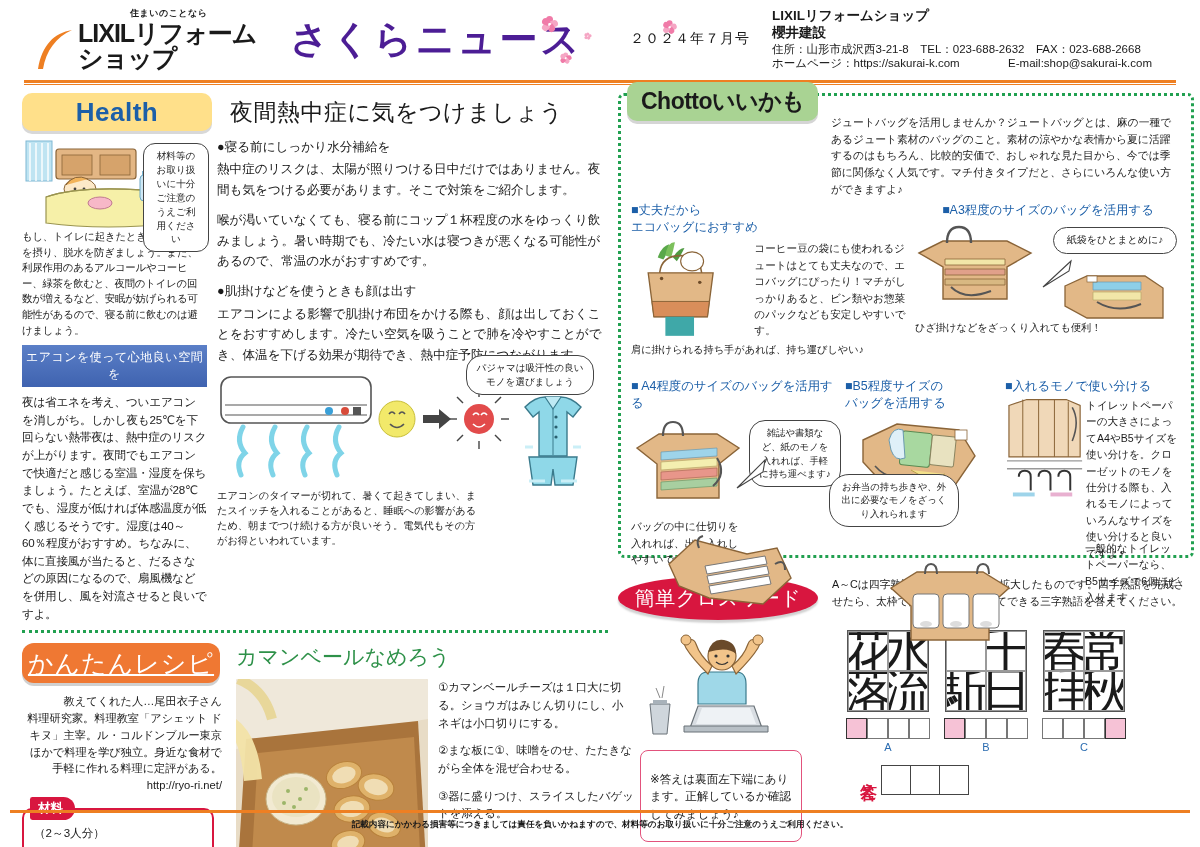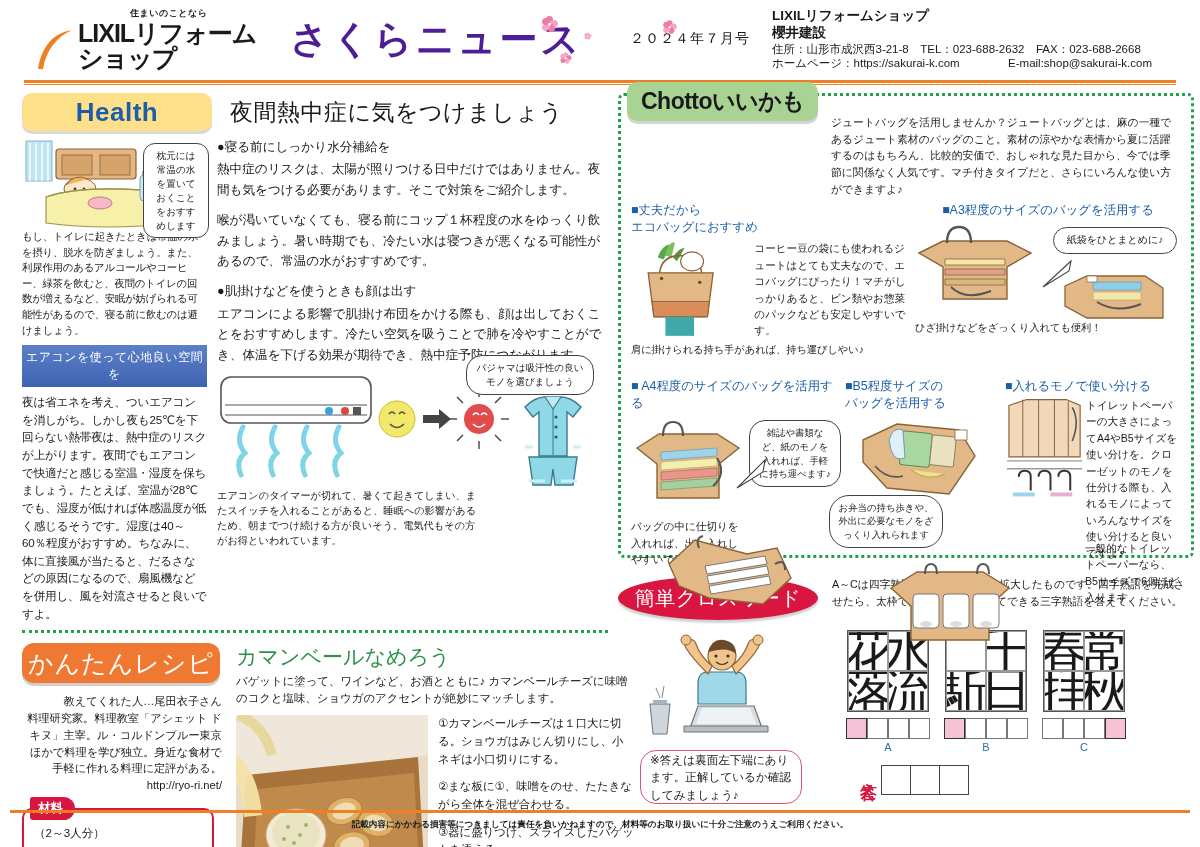--- a/index.html
+++ b/index.html
@@ -78,21 +78,21 @@
 
   .dotted-sep { border-top: 3px dotted #21a050; margin: 8px 0 10px 0; }
 
   
   .recipe-row { display: flex; align-items: flex-start; gap: 14px; }
   .recipe-badge {
     background: #ef7833; border-radius: 12px; width: 198px; height: 40px;
     display: flex; align-items: center; justify-content: center;
     box-shadow: 0 3px 0 #d0d0d0; flex: 0 0 198px;
   }
-  .recipe-badge span { color: #fff; font-size: 25px; letter-spacing: 1px; }
+  .recipe-badge span { color: #fff; font-size: 25px; letter-spacing: 1px; text-decoration: underline; }
   .recipe-title { color: #2e9149; font-size: 21px; margin-bottom: 2px; }
   .recipe-sub { font-size: 11.4px; line-height: 1.5; }
   .chef-text { font-size: 11.2px; line-height: 1.5; margin-top: 10px; width: 200px; }
   .ing-box {
     border: 2px solid #d8163f; border-radius: 10px; width: 192px; padding: 16px 8px 10px 10px;
     position: relative; margin-top: 14px;
   }
   .ing-ribbon {
     position: absolute; top: -13px; left: 6px; background: #d8163f; color: #fff;
     font-size: 12.5px; font-weight: bold; padding: 3px 12px 3px 8px;
@@ -134,22 +134,22 @@
             grid-template-columns: 1fr 1fr; grid-template-rows: 1fr 1fr; }
   .cw-cell { border: .5px solid #9a9a9a; font-size: 34px; line-height: 1;
              display: flex; align-items: center; justify-content: center;
              overflow: hidden; font-family: "DejaVu Serif", serif; }
   .cw-cell.big { font-size: 52px; }
   .cw-ans-row { display: flex; margin-top: 6px; }
   .cw-ans { width: 21px; height: 21px; border: 1px solid #777; }
   .cw-ans.hl { background: #f6c2d6; border: 1.5px solid #333; }
   .cw-label { font-size: 11px; color: #2b6cb0; margin-top: 2px; }
   .ans-note {
-    border: 1.6px solid #e2527c; border-radius: 16px; font-size: 11.6px; line-height: 1.5;
-    padding: 0 9px; width: 162px;
+    border: 1.6px solid #e2527c; border-radius: 8px; font-size: 11.6px; line-height: 1.5;
+    padding: 19px 9px; width: 162px;
   }
   .answer-row { display: flex; align-items: center; gap: 4px; }
   .answer-label { color: #d8163f; font-size: 17px; font-weight: bold; writing-mode: vertical-rl; line-height: 1; }
   .answer-cell { width: 30px; height: 30px; border: 1.5px solid #444; }
 
   .footer-rule { height: 3px; background: #ee7f22; margin: 0 10px; }
   .footer-text { text-align: center; font-size: 8.6px; font-weight: bold; margin-top: 6px; }
 </style>
 </head>
 <body>
@@ -251,21 +251,21 @@
               <path d="M24 60 q40 -14 130 -4 l0 30 q-70 8 -130 0 z" fill="#f6f0a8" stroke="#9a9450" stroke-width="1.2"></path>
               <path d="M24 60 q40 -14 130 -4" stroke="#9a9450" stroke-width="1.2" fill="none"></path>
               <ellipse cx="78" cy="66" rx="12" ry="6" fill="#f7b8c8" stroke="#c07a90" stroke-width="1"></ellipse>
               <rect x="118" y="38" width="9" height="26" rx="4" fill="#cfe8f5" stroke="#6aa6c4" stroke-width="1"></rect>
               <rect x="120" y="34" width="5" height="5" fill="#7fb8d4"></rect>
             </svg>
           </div>
 
           <div style="position:relative;">
             <div class="bubble" style="position:absolute; right:-2px; top:-86px; width:66px; border-radius:12px;">
-              <span>枕元には常温の水を置いておくことをおすすめします</span>
+              <span>材料等のお取り扱いに十分ご注意のうえご利用ください</span>
             </div>
           </div>
 
           <div class="small-text" style="margin-top:0;">もし、トイレに起きたときは常温の水を摂り、脱水を防ぎましょう。また、利尿作用のあるアルコールやコーヒー、緑茶を飲むと、夜間のトイレの回数が増えるなど、安眠が妨げられる可能性があるので、寝る前に飲むのは避けましょう。</div>
 
           <div class="ac-banner">
             <span>エアコンを使って心地良い空間を</span>
           </div>
 
           <div class="ac-text">夜は省エネを考え、ついエアコンを消しがち。しかし夜も25℃を下回らない熱帯夜は、熱中症のリスクが上がります。夜間でもエアコンで快適だと感じる室温・湿度を保ちましょう。たとえば、室温が28℃でも、湿度が低ければ体感温度が低く感じるそうです。湿度は40～60％程度がおすすめ。ちなみに、体に直接風が当たると、だるさなどの原因になるので、扇風機などを併用し、風を対流させると良いですよ。</div>
@@ -345,21 +345,20 @@
 
           <div class="ing-box">
             <div class="ing-ribbon">材料</div>
             <div class="ing-serv">（2～3人分）</div>
 
           </div>
         </div>
 
         <div style="flex:1;">
           <div class="recipe-title">カマンベールなめろう</div>
-          <div class="recipe-sub">バゲットに塗って、ワインなど、お酒とともに♪ カマンベールチーズに味噌のコクと塩味、ショウガのアクセントが絶妙にマッチします。</div>
 
           <div class="recipe-media">
             <div class="food-photo">
               <svg width="192" height="218" viewBox="0 0 192 218">
                 <rect width="192" height="218" fill="#e8dcc6"></rect>
                 <path d="M0 0 L192 0 L192 40 L0 70 Z" fill="#efe8da"></path>
                 <path d="M10 60 L182 42 L192 218 L0 218 Z" fill="#a9743c"></path>
                 <path d="M22 74 L178 58 L186 210 L14 210 Z" fill="#c08a4c"></path>
                 <ellipse cx="60" cy="120" rx="30" ry="26" fill="#f2ead2" stroke="#c9b68a" stroke-width="1"></ellipse>
                 <ellipse cx="60" cy="118" rx="24" ry="20" fill="#eae3c2"></ellipse>
@@ -504,21 +503,21 @@
 バッグを活用する</div>
             <svg width="150" height="86" viewBox="0 0 150 86" style="margin-top:2px;">
               <path d="M18 26 l34 -16 l62 6 l16 26 l-26 38 l-62 -6 l-24 -26 z" fill="#e2b887" stroke="#8a6438" stroke-width="1.4"></path>
               <rect x="56" y="18" width="30" height="34" rx="3" fill="#a8d8a0" stroke="#5a8a52" stroke-width="1" transform="rotate(6 70 34)"></rect>
               <rect x="86" y="22" width="24" height="30" rx="2" fill="#e8e2c0" stroke="#8a8460" stroke-width="1" transform="rotate(6 98 36)"></rect>
               <path d="M44 26 q4 -14 14 -10 l2 28 q-10 4 -14 -8 z" fill="#dff0f8" stroke="#6a9ab0" stroke-width="1"></path>
               <path d="M30 52 q12 14 28 10" fill="none" stroke="#555" stroke-width="1.6"></path>
               <path d="M66 56 q16 12 34 4" fill="#f2e08a" stroke="#b8a04a" stroke-width="1"></path>
               <rect x="110" y="16" width="12" height="10" fill="#fff" stroke="#8a6438" stroke-width=".8"></rect>
             </svg>
-            <div class="bubble" style="width:114px; font-size:9.4px; position:absolute; left:-16px; top:96px; border-radius:20px;margin-top:21px;">
+            <div class="bubble" style="width:130px; font-size:9.4px; position:absolute; left:-16px; top:96px; border-radius:20px;">
               <span>お弁当の持ち歩きや、外出に必要なモノをざっくり入れられます</span>
               <svg class="bubble-tail" width="34" height="26" style="right:-4px;top:-20px;">
                 <path d="M4 24 L28 0 L14 22 Z" fill="#fff" stroke="#444" stroke-width="1.1"></path>
               </svg>
             </div>
             <svg width="160" height="88" viewBox="0 0 160 88" style="position:absolute;left:36px;top:180px;">
               <path d="M10 30 l26 -16 l66 0 l26 16 l-20 18 l0 34 l-78 0 l0 -34 z" fill="#e2b887" stroke="#8a6438" stroke-width="1.4"></path>
               <g fill="#fff" stroke="#777" stroke-width="1">
                 <rect x="32" y="36" width="26" height="34" rx="4"></rect>
                 <rect x="62" y="36" width="26" height="34" rx="4"></rect>

